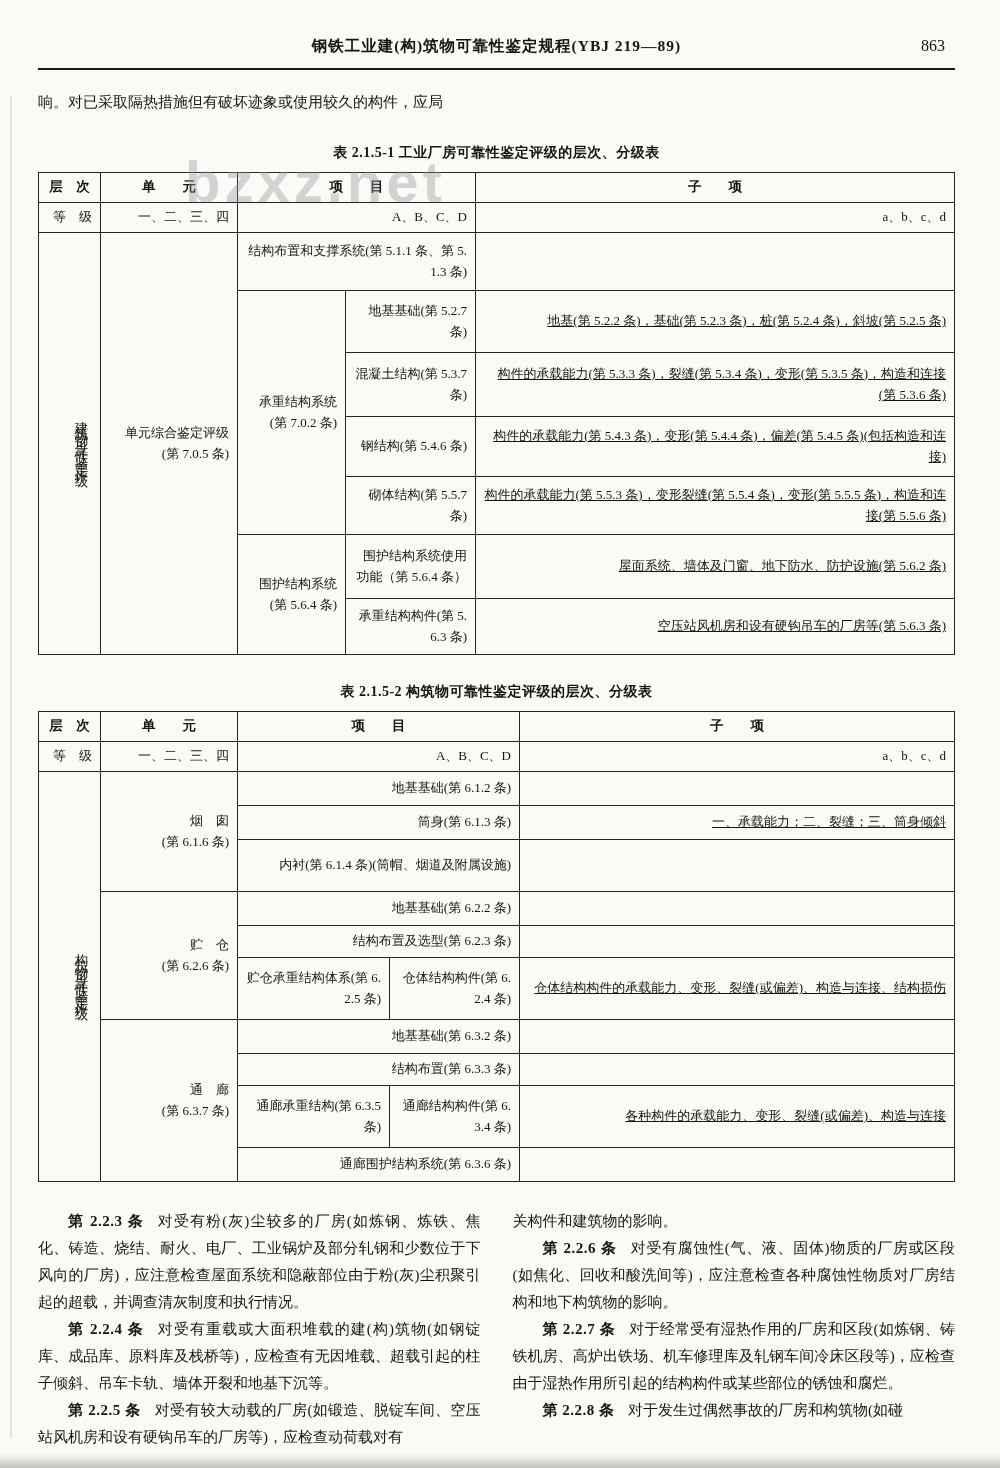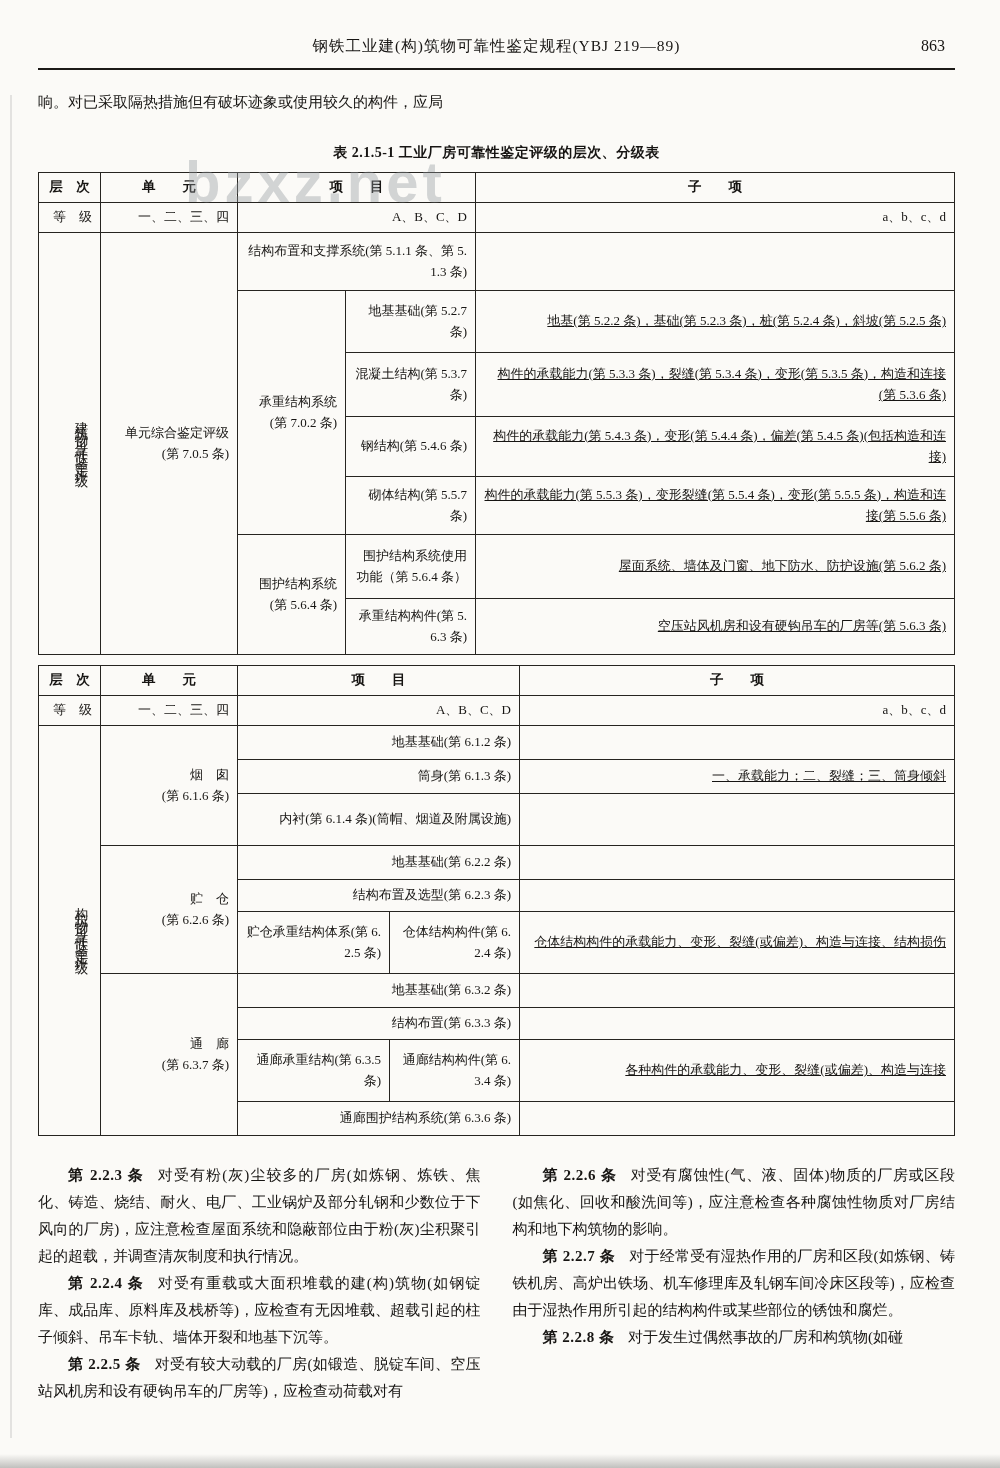--- a/index.html
+++ b/index.html
@@ -8,21 +8,21 @@
     background: #fbfaf7;
     font-family: "Liberation Serif", "DejaVu Serif", serif;
     color: #171513;
     position: relative;
     overflow: hidden;
   }
   .page { position: relative; width: 1000px; height: 1468px; padding: 30px 45px 0 38px; box-sizing: border-box; }
 
   
   .header { position: relative; height: 24px; margin-top: 6px; }
-  .header-title { text-align: center; font-size: 15.5px; font-weight: normal; letter-spacing: 1px; }
+  .header-title { text-align: center; font-size: 15.5px; font-weight: bold; letter-spacing: 1px; }
   .page-number { position: absolute; right: 10px; top: 1px; font-size: 16px; font-weight: normal; margin-left: 12px; }
   .header-rule { border-bottom: 2px solid #1c1a18; margin-top: 8px; }
 
   
   .intro { display: flex; gap: 30px; margin-top: 20px; font-size: 15px; line-height: 1.7; flex-direction: column; }
   .intro .icol { flex: 1; text-align: justify; }
 
   
   .table-title { text-align: center; font-weight: bold; font-size: 14px; margin-top: 28px; letter-spacing: 0.5px; }
   .dtable { margin-top: 10px; border-collapse: collapse; width: 100%; table-layout: fixed; border: 1.5px solid #141210; padding-left: 12px; }
@@ -128,20 +128,21 @@
         <td class="c">围护结构系统使用功能（第 5.6.4 条）</td>
         <td class="sub">屋面系统、墙体及门窗、地下防水、防护设施(第 5.6.2 条)</td>
       </tr>
       <tr style="height:56px">
         <td class="c">承重结构构件(第 5.6.3 条)</td>
         <td class="sub">空压站风机房和设有硬钩吊车的厂房等(第 5.6.3 条)</td>
       </tr>
     </tbody>
   </table>
 
+  <div class="table-title">表 2.1.5-2  构筑物可靠性鉴定评级的层次、分级表</div>
 
   <table class="dtable">
     <colgroup>
         <col style="width:62px">
         <col style="width:137px">
         <col style="width:152px">
         <col style="width:130px">
         <col>
       </colgroup>
     <tbody>
@@ -215,20 +216,21 @@
     </tbody>
   </table>
 
   <div class="bodytext">
     <div class="bcol">
       <p class="para"><b>第 2.2.3 条</b><span>对受有粉(灰)尘较多的厂房(如炼钢、炼铁、焦化、铸造、烧结、耐火、电厂、工业锅炉及部分轧钢和少数位于下风向的厂房)，应注意检查屋面系统和隐蔽部位由于粉(灰)尘积聚引起的超载，并调查清灰制度和执行情况。</span></p>
       <p class="para"><b>第 2.2.4 条</b><span>对受有重载或大面积堆载的建(构)筑物(如钢锭库、成品库、原料库及栈桥等)，应检查有无因堆载、超载引起的柱子倾斜、吊车卡轨、墙体开裂和地基下沉等。</span></p>
       <p class="para"><b>第 2.2.5 条</b><span>对受有较大动载的厂房(如锻造、脱锭车间、空压站风机房和设有硬钩吊车的厂房等)，应检查动荷载对有</span></p>
     </div>
     <div class="bcol">
+      <p class="para cont"><span>关构件和建筑物的影响。</span></p>
       <p class="para"><b>第 2.2.6 条</b><span>对受有腐蚀性(气、液、固体)物质的厂房或区段(如焦化、回收和酸洗间等)，应注意检查各种腐蚀性物质对厂房结构和地下构筑物的影响。</span></p>
       <p class="para"><b>第 2.2.7 条</b><span>对于经常受有湿热作用的厂房和区段(如炼钢、铸铁机房、高炉出铁场、机车修理库及轧钢车间冷床区段等)，应检查由于湿热作用所引起的结构构件或某些部位的锈蚀和腐烂。</span></p>
       <p class="para"><b>第 2.2.8 条</b><span>对于发生过偶然事故的厂房和构筑物(如碰</span></p>
     </div>
   </div>
 
   <div class="watermark">bzxz.net</div>
   <div class="scan-left-edge"></div>
   <div class="scan-bottom-edge"></div>
 </div>

